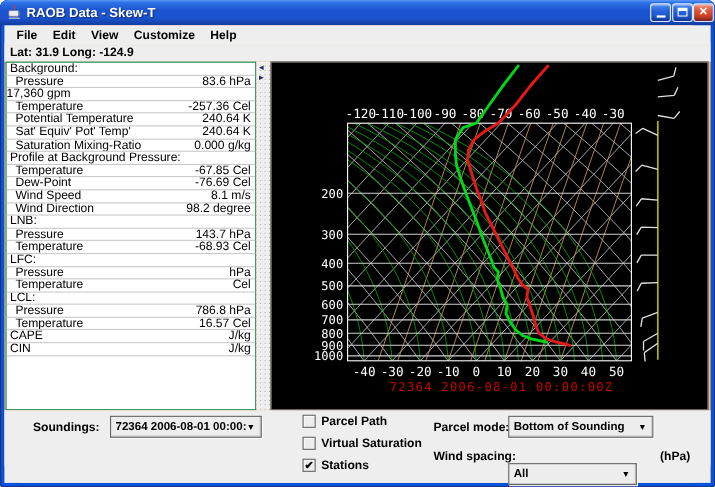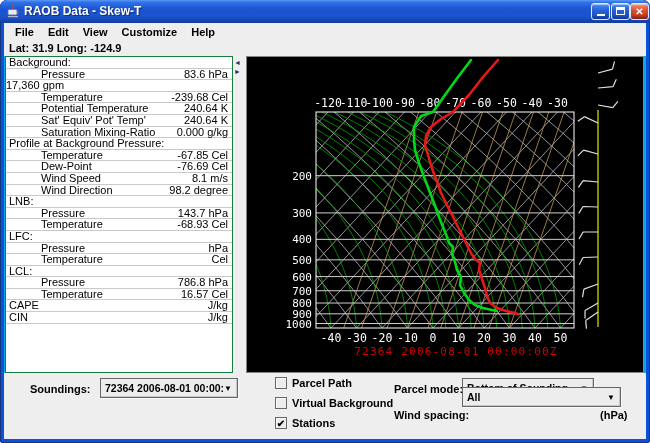--- a/index.html
+++ b/index.html
@@ -30,39 +30,39 @@
   }
   .tbtn.blue{background:linear-gradient(#4a8ef0,#2560d8 45%,#1c50be);}
   .tbtn.red{background:linear-gradient(#f09078,#dd4f33 45%,#b83316);}
   .btn-min{left:591px;}
   .btn-max{left:611px;}
   .btn-close{left:630px;}
   .max-glyph{width:9px;height:8px;border:1px solid #fff;border-top:3px solid #fff;margin:3px auto 0;}
   .min-glyph{display:block;width:8px;border-bottom:2px solid #fff;margin:10px auto 0;}
   
   .content{
-    position:absolute;left:4px;top:23px;right:4px;bottom:4px;background:#0ea5e9;border-radius:18px;
+    position:absolute;left:4px;top:23px;right:4px;bottom:4px;background:#fdba74;border-radius:18px;
   }
   .menubar{
     position:absolute;left:0;top:0;right:0;height:18px;display:flex;align-items:center;
     padding-left:4px;background:#eeeeee;
   }
   .menu-item{font-weight:bold;font-size:11px;color:#000;padding:1px 7px;white-space:nowrap;}
   .latbar{
     position:absolute;left:0;top:18px;right:0;height:15px;background:#eeeeee;
     font-weight:bold;font-size:11px;color:#000;padding-left:5px;line-height:15px;
   }
   
   .left-panel{
     position:absolute;left:1px;top:33px;width:228px;height:317px;
     background:#ffffff;border:1px solid #15803d;
   }
   .trow{display:flex;height:11.6px;border-bottom:1px solid #c9c9c9;
     font-size:11px;line-height:11.4px;color:#000;}
-  .tlabel{flex:1;padding-left:35px;white-space:nowrap;overflow:hidden;}
+  .tlabel{flex:1;padding-left:8px;white-space:nowrap;overflow:hidden;}
   .trow.header .tlabel{padding-left:3px;}
   .tvalue{padding-right:4px;white-space:nowrap;text-align:right;}
   
   .divider{
     position:absolute;left:229px;top:33px;width:13px;height:317px;background:#eeeeee;
     background-image:radial-gradient(#9a9a9a 22%,rgba(0,0,0,0) 24%),radial-gradient(#ffffff 22%,rgba(0,0,0,0) 24%);
     background-size:4px 4px;background-position:2px 10px,3px 11px;
   }
   .div-arrow{position:absolute;left:1px;font-size:7px;color:#2a2a6a;line-height:7px;}
   .div-arrow.up{top:3px;}
@@ -133,21 +133,21 @@
           </div>
           <div class="trow">
             <span class="tlabel">Pressure</span>
             <span class="tvalue">83.6 hPa</span>
           </div>
           <div class="trow">
             <span class="tvalue">17,360 gpm</span>
           </div>
           <div class="trow">
             <span class="tlabel">Temperature</span>
-            <span class="tvalue">-239.68 Cel</span>
+            <span class="tvalue">-257.36 Cel</span>
           </div>
           <div class="trow">
             <span class="tlabel">Potential Temperature</span>
             <span class="tvalue">240.64 K</span>
           </div>
           <div class="trow">
             <span class="tlabel">Sat' Equiv' Pot' Temp'</span>
             <span class="tvalue">240.64 K</span>
           </div>
           <div class="trow">
@@ -373,35 +373,35 @@
         <span class="cval">72364 2006-08-01 00:00:00Z</span>
         <span class="arrow">▼</span>
       </div>
 
       <div class="cbrow" style="left:271px;top:4px;">
         <span class="cb"></span>
         <span class="cblabel">Parcel Path</span>
       </div>
       <div class="cbrow" style="left:271px;top:24px;">
         <span class="cb"></span>
-        <span class="cblabel">Virtual Background</span>
+        <span class="cblabel">Virtual Saturation</span>
       </div>
       <div class="cbrow" style="left:271px;top:44px;">
         <span class="cb">✔</span>
         <span class="cblabel">Stations</span>
       </div>
 
       <span class="blabel" style="left:390px;top:10px;">Parcel mode:</span>
       <div class="combo" style="left:458px;top:5px;width:132px;">
         <span class="cval">Bottom of Sounding</span>
         <span class="arrow">▼</span>
       </div>
 
       <span class="blabel" style="left:390px;top:36px;">Wind spacing:</span>
-      <div class="combo" style="left:458px;top:14px;width:159px;">
+      <div class="combo" style="left:458px;top:48px;width:117px;">
         <span class="cval">All</span>
         <span class="arrow">▼</span>
       </div>
       <span class="blabel" style="left:596px;top:36px;">(hPa)</span>
     </div>
 
   </div>
 </div>
 
 </body></html>

